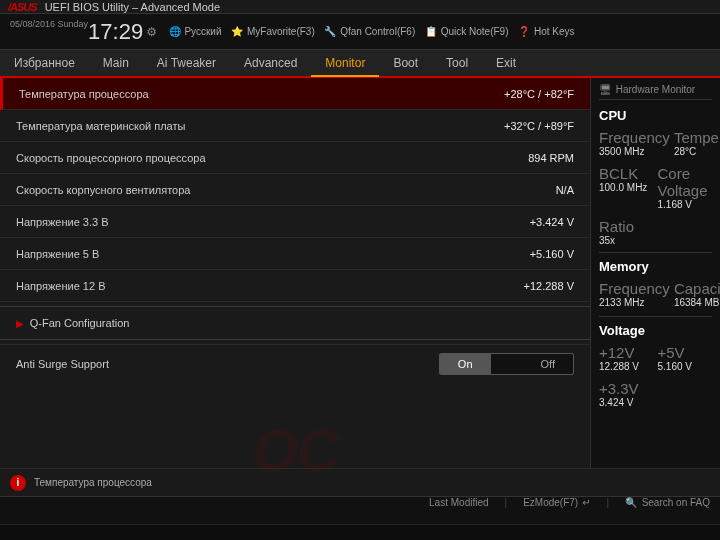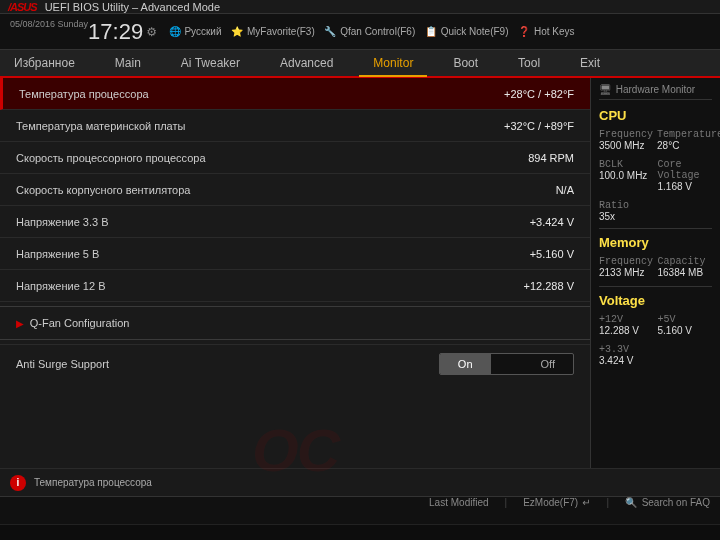--- a/index.html
+++ b/index.html
@@ -56,21 +56,20 @@
     .info-links { display: flex; gap: 10px; font-size: 10px; color: #aaa; }
     .info-link { display: flex; align-items: center; gap: 3px; cursor: pointer; }
 
     
     .nav-tabs {
       background: #222;
       display: flex;
       align-items: center;
       height: 28px;
       border-bottom: 2px solid #c00;
-      gap: 12px;
     }
     .nav-tab {
       padding: 5px 14px;
       font-size: 12px;
       color: #bbb;
       cursor: pointer;
       height: 100%;
       display: flex;
       align-items: center;
     }
@@ -160,33 +159,33 @@
       color: #888;
       font-size: 10px;
       display: flex;
       align-items: center;
       gap: 4px;
       margin-bottom: 8px;
       padding-bottom: 4px;
       border-bottom: 1px solid #333;
     }
     .hw-section-title {
-      color: #fde047;
+      color: #ffffff;
       font-size: 13px;
       font-weight: bold;
       margin-bottom: 6px;
       margin-top: 6px;
     }
     .hw-grid {
       display: grid;
       grid-template-columns: 1fr 1fr;
       gap: 4px;
       margin-bottom: 8px;
     }
-    .hw-item-label { color: #777; font-size: 10px; font-family: Liberation Mono, monospace; }
+    .hw-item-label { color: #777; font-size: 15px; }
     .hw-item-value { color: #ddd; font-size: 10px; }
     .hw-item-single { margin-bottom: 4px; }
     .hw-divider { height: 1px; background: #333; margin: 6px 0; }
 
     
     .status-bar {
       background: #111;
       height: 28px;
       display: flex;
       align-items: flex-start;

